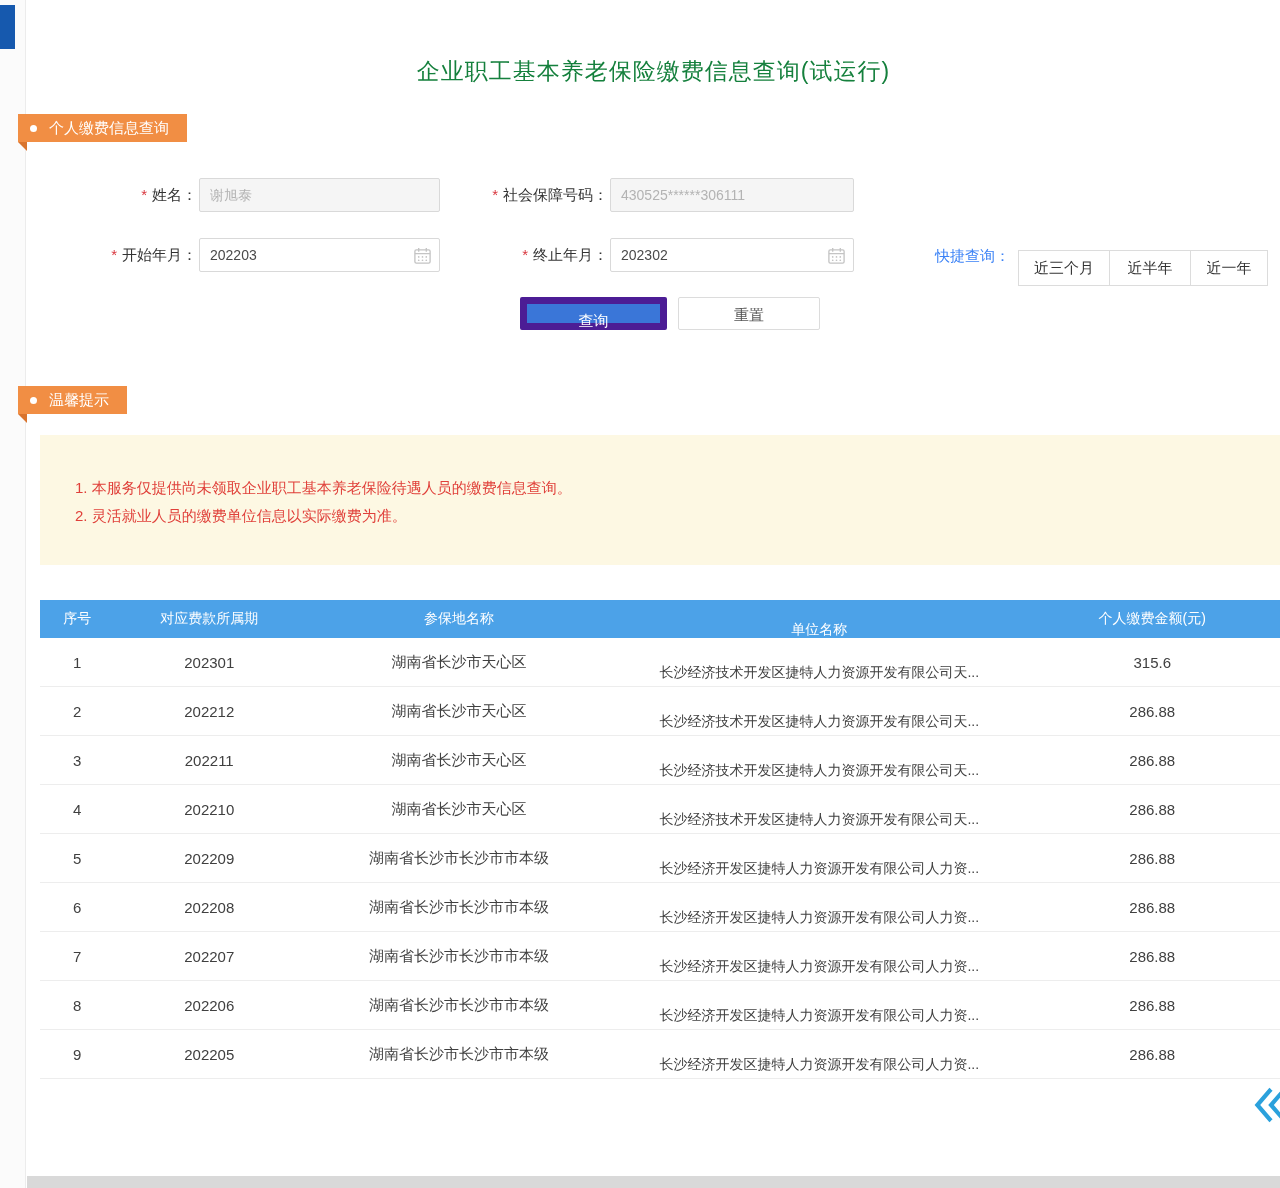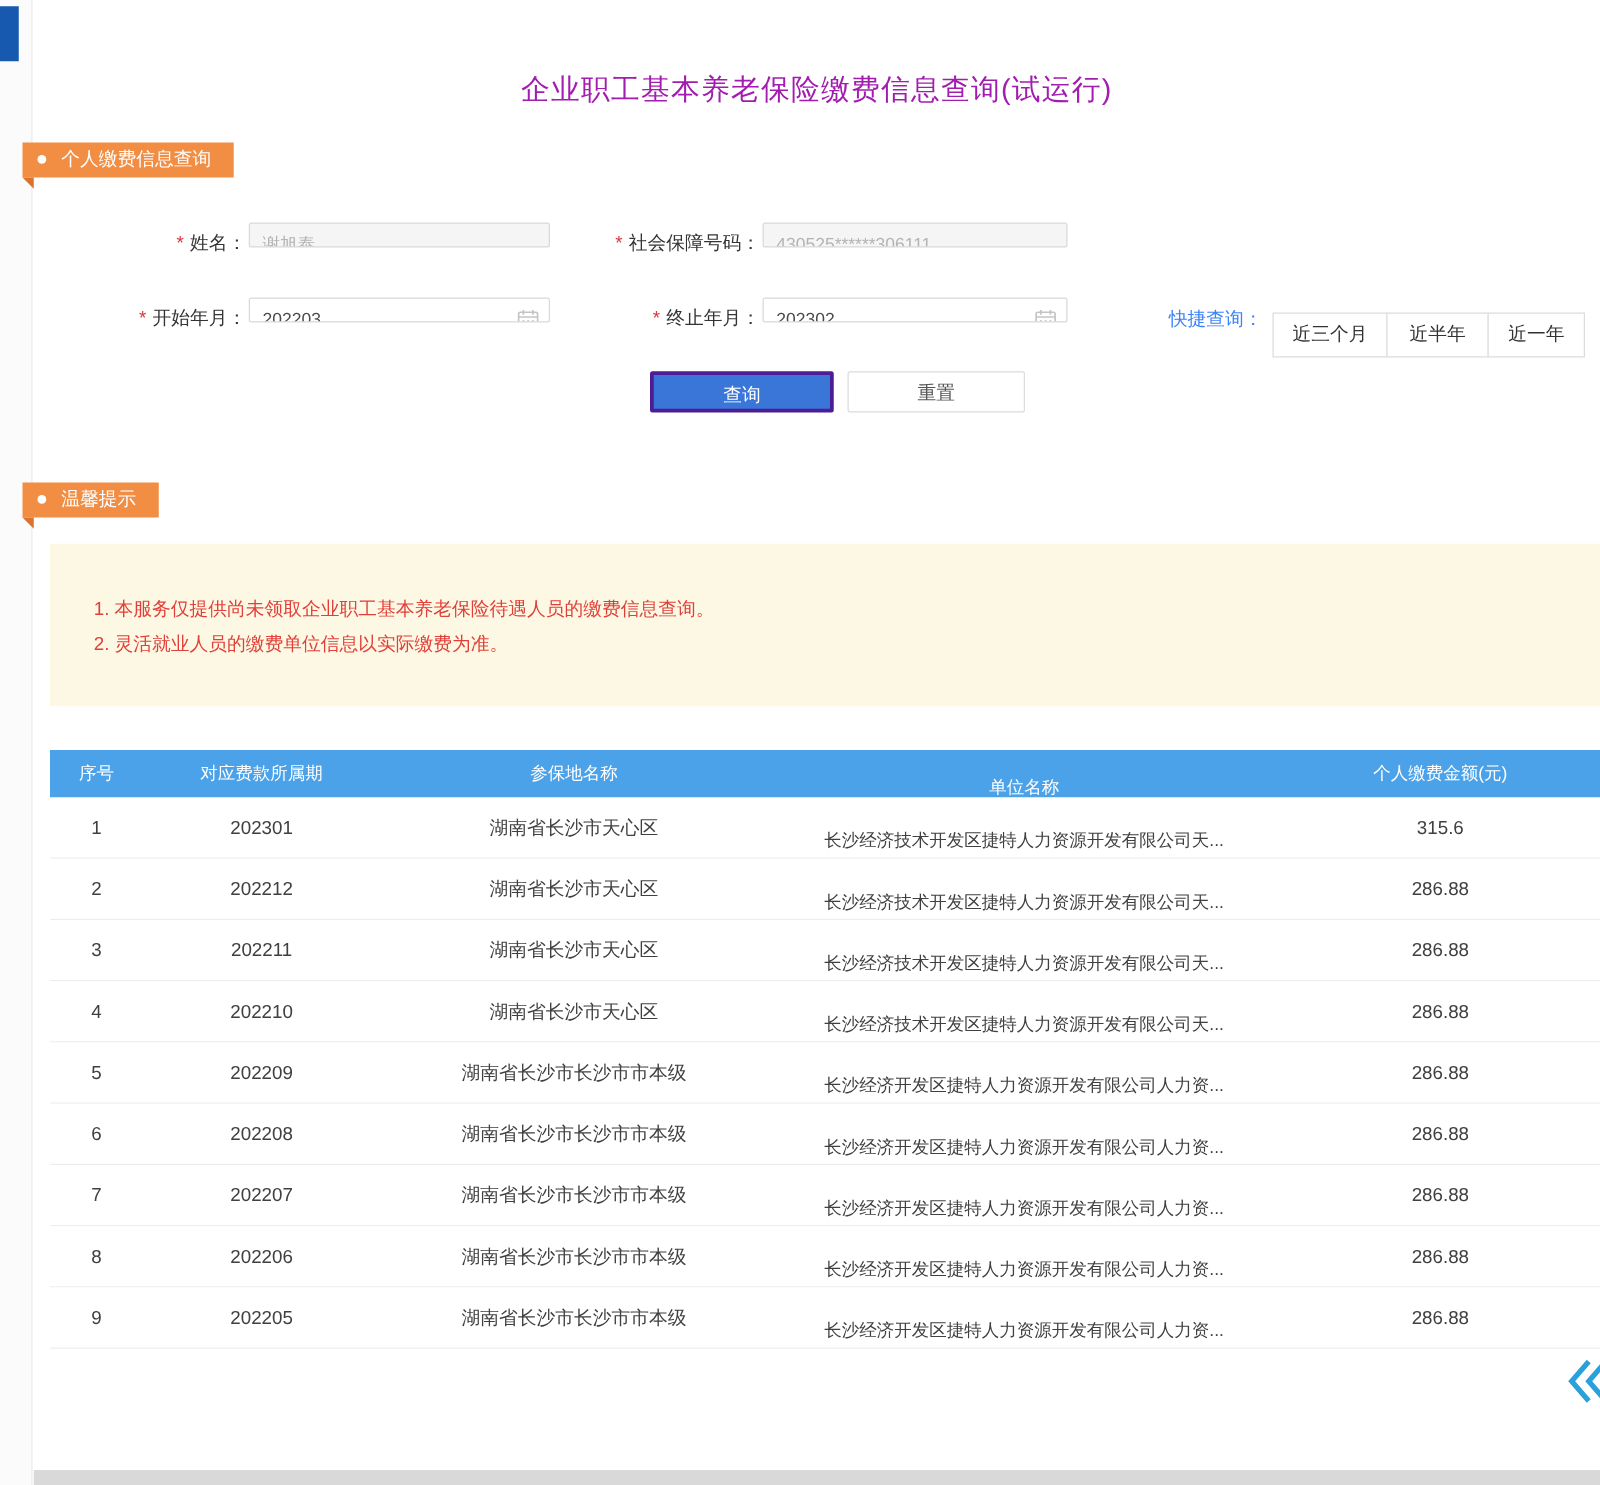--- a/index.html
+++ b/index.html
@@ -5,52 +5,52 @@
   html,body { margin:0; padding:0; background:#ffffff; }
   .page {
     position:relative; width:1280px; height:1188px; overflow:hidden;
     background:#ffffff; font-family:"Liberation Sans", sans-serif; color:#333;
   }
   .left-strip { position:absolute; left:0; top:0; width:26px; height:1188px;
     background:#fbfbfb; border-right:1px solid #ececec; box-sizing:border-box; }
   .blue-tab { position:absolute; left:0; top:5px; width:15px; height:44px; background:#1659ae; }
 
   .page-title { position:absolute; left:27px; right:0; top:56px; text-align:center;
-    font-size:23px; color:#a21caf; letter-spacing:1px; }
+    font-size:23px; color:#15803d; letter-spacing:1px; }
 
   
   .ribbon { position:absolute; height:28px; line-height:28px; background:#f18e44;
     color:#fff; font-size:15px; padding:0 18px 0 12px; white-space:nowrap; }
   .ribbon .dot { display:inline-block; width:7px; height:7px; background:#fff;
     border-radius:50%; margin:0 12px 2px 0; vertical-align:middle; }
   .ribbon::after { content:""; position:absolute; left:0; bottom:-9px; width:0; height:0;
     border-top:9px solid #d9742e; border-left:9px solid transparent; }
 
   
   .flabel { position:absolute; height:34px; line-height:34px; font-size:15px;
     color:#333; text-align:right; white-space:nowrap; }
   .req { color:#d9363e; margin-right:5px; }
-  .input { position:absolute; height:20px; line-height:32px; border:1px solid #d9d9d9;
+  .input { position:absolute; height:34px; line-height:32px; border:1px solid #d9d9d9;
     border-radius:2px; background:#fff; font-size:14px; color:#4a4a4a;
     padding:0 30px 0 10px; box-sizing:border-box; white-space:nowrap; overflow:hidden; }
   .input.disabled { background:#f5f5f5; color:#b3b3b3; padding-right:10px; }
   .cal { position:absolute; right:7px; top:7px; width:19px; height:19px; cursor:pointer; }
 
   .quick-label { position:absolute; height:36px; line-height:36px; font-size:15px; color:#3b82f6; }
   .seg { position:absolute; display:flex; }
   .seg-btn { height:36px; line-height:34px; box-sizing:border-box; border:1px solid #dcdcdc;
     background:#fff; color:#333; font-size:15px; text-align:center; margin-left:-1px;
     cursor:pointer; }
   .seg-btn.w1 { width:92px; margin-left:0; }
   .seg-btn.w2 { width:82px; }
   .seg-btn.w3 { width:78px; }
 
   .btn { position:absolute; top:297px; height:33px; line-height:33px; text-align:center;
     font-size:15px; border-radius:2px; cursor:pointer; box-sizing:border-box; }
-  .btn-primary { left:520px; width:147px; background:#3a76d8; color:#fff; border:3px solid #4c1d95; }
+  .btn-primary { left:520px; width:147px; background:#3a76d8; color:#fff; border:7px solid #4c1d95; }
   .btn-plain { left:678px; width:142px; background:#fff; color:#555; border:1px solid #dcdcdc; }
 
   
   .notice { position:absolute; left:40px; top:435px; width:1240px; height:130px;
     background:#fdf8e3; box-sizing:border-box; padding:40px 20px 0 35px; }
   .notice p { margin:0 0 3px 0; font-size:15px; line-height:25px; color:#e0403a; }
 
   
   .table { position:absolute; left:40px; top:600px; width:1240px; }
   .thead { display:flex; align-items:center; height:38px; background:#4ca2e8;

